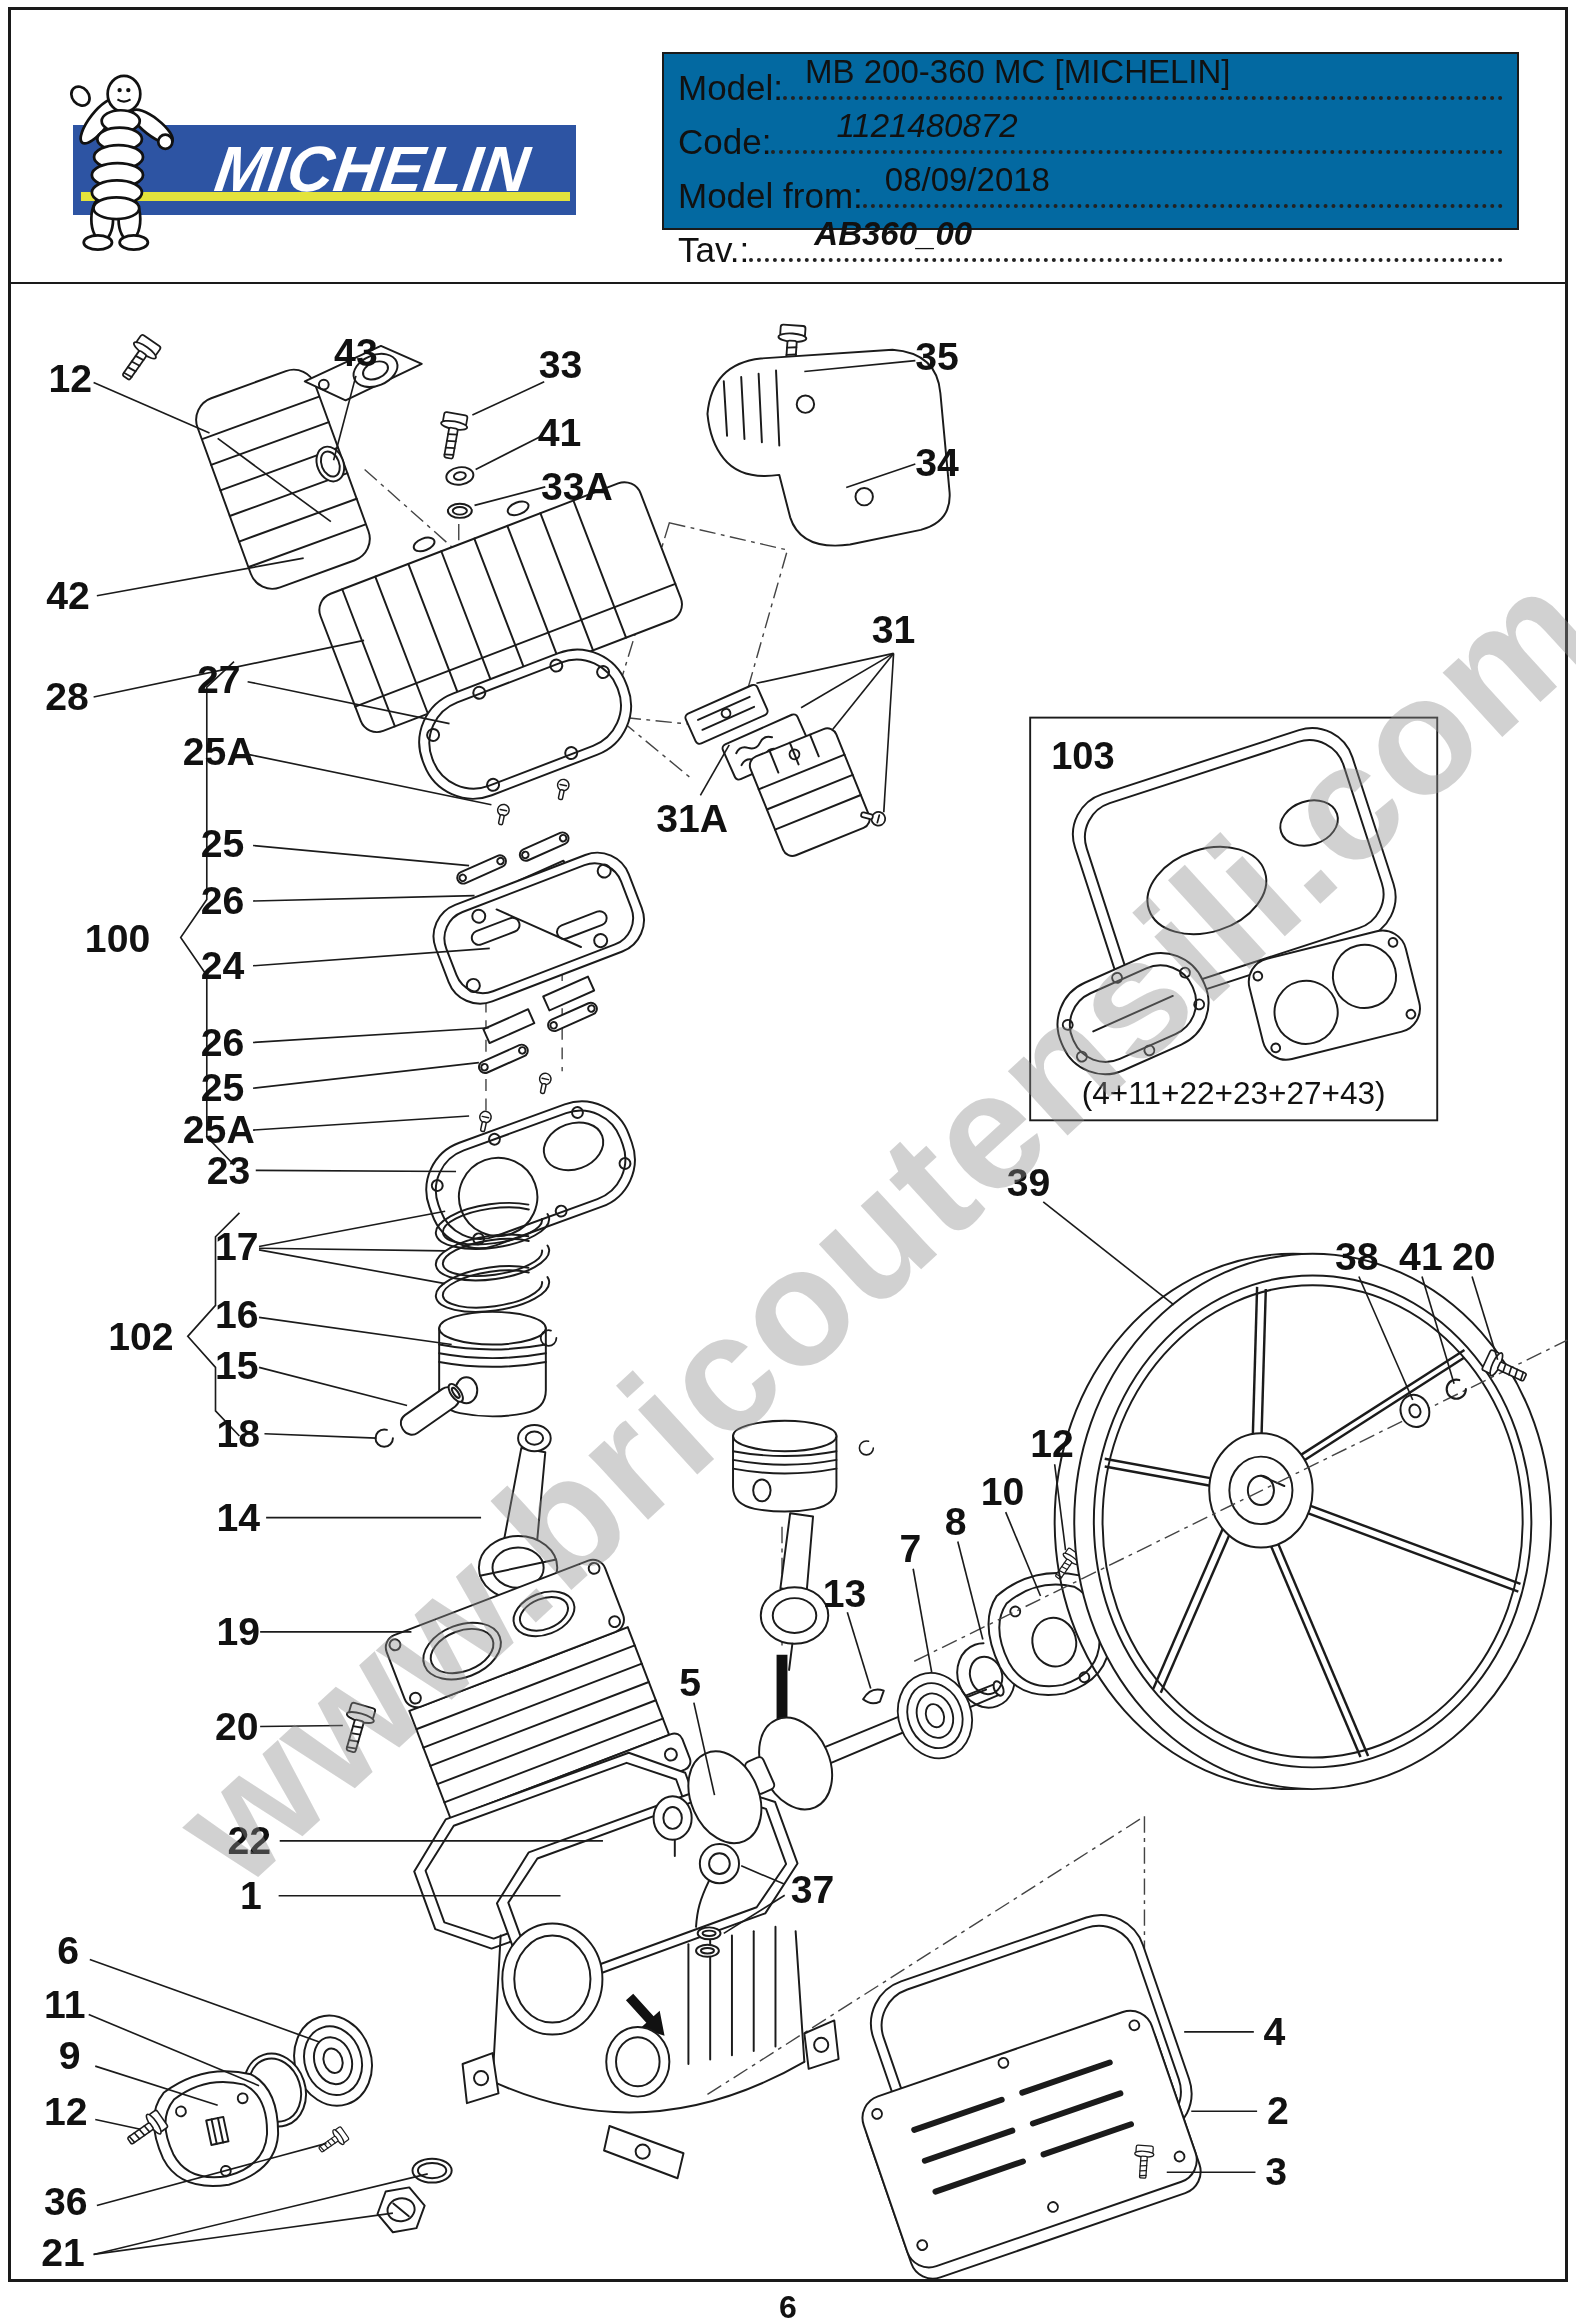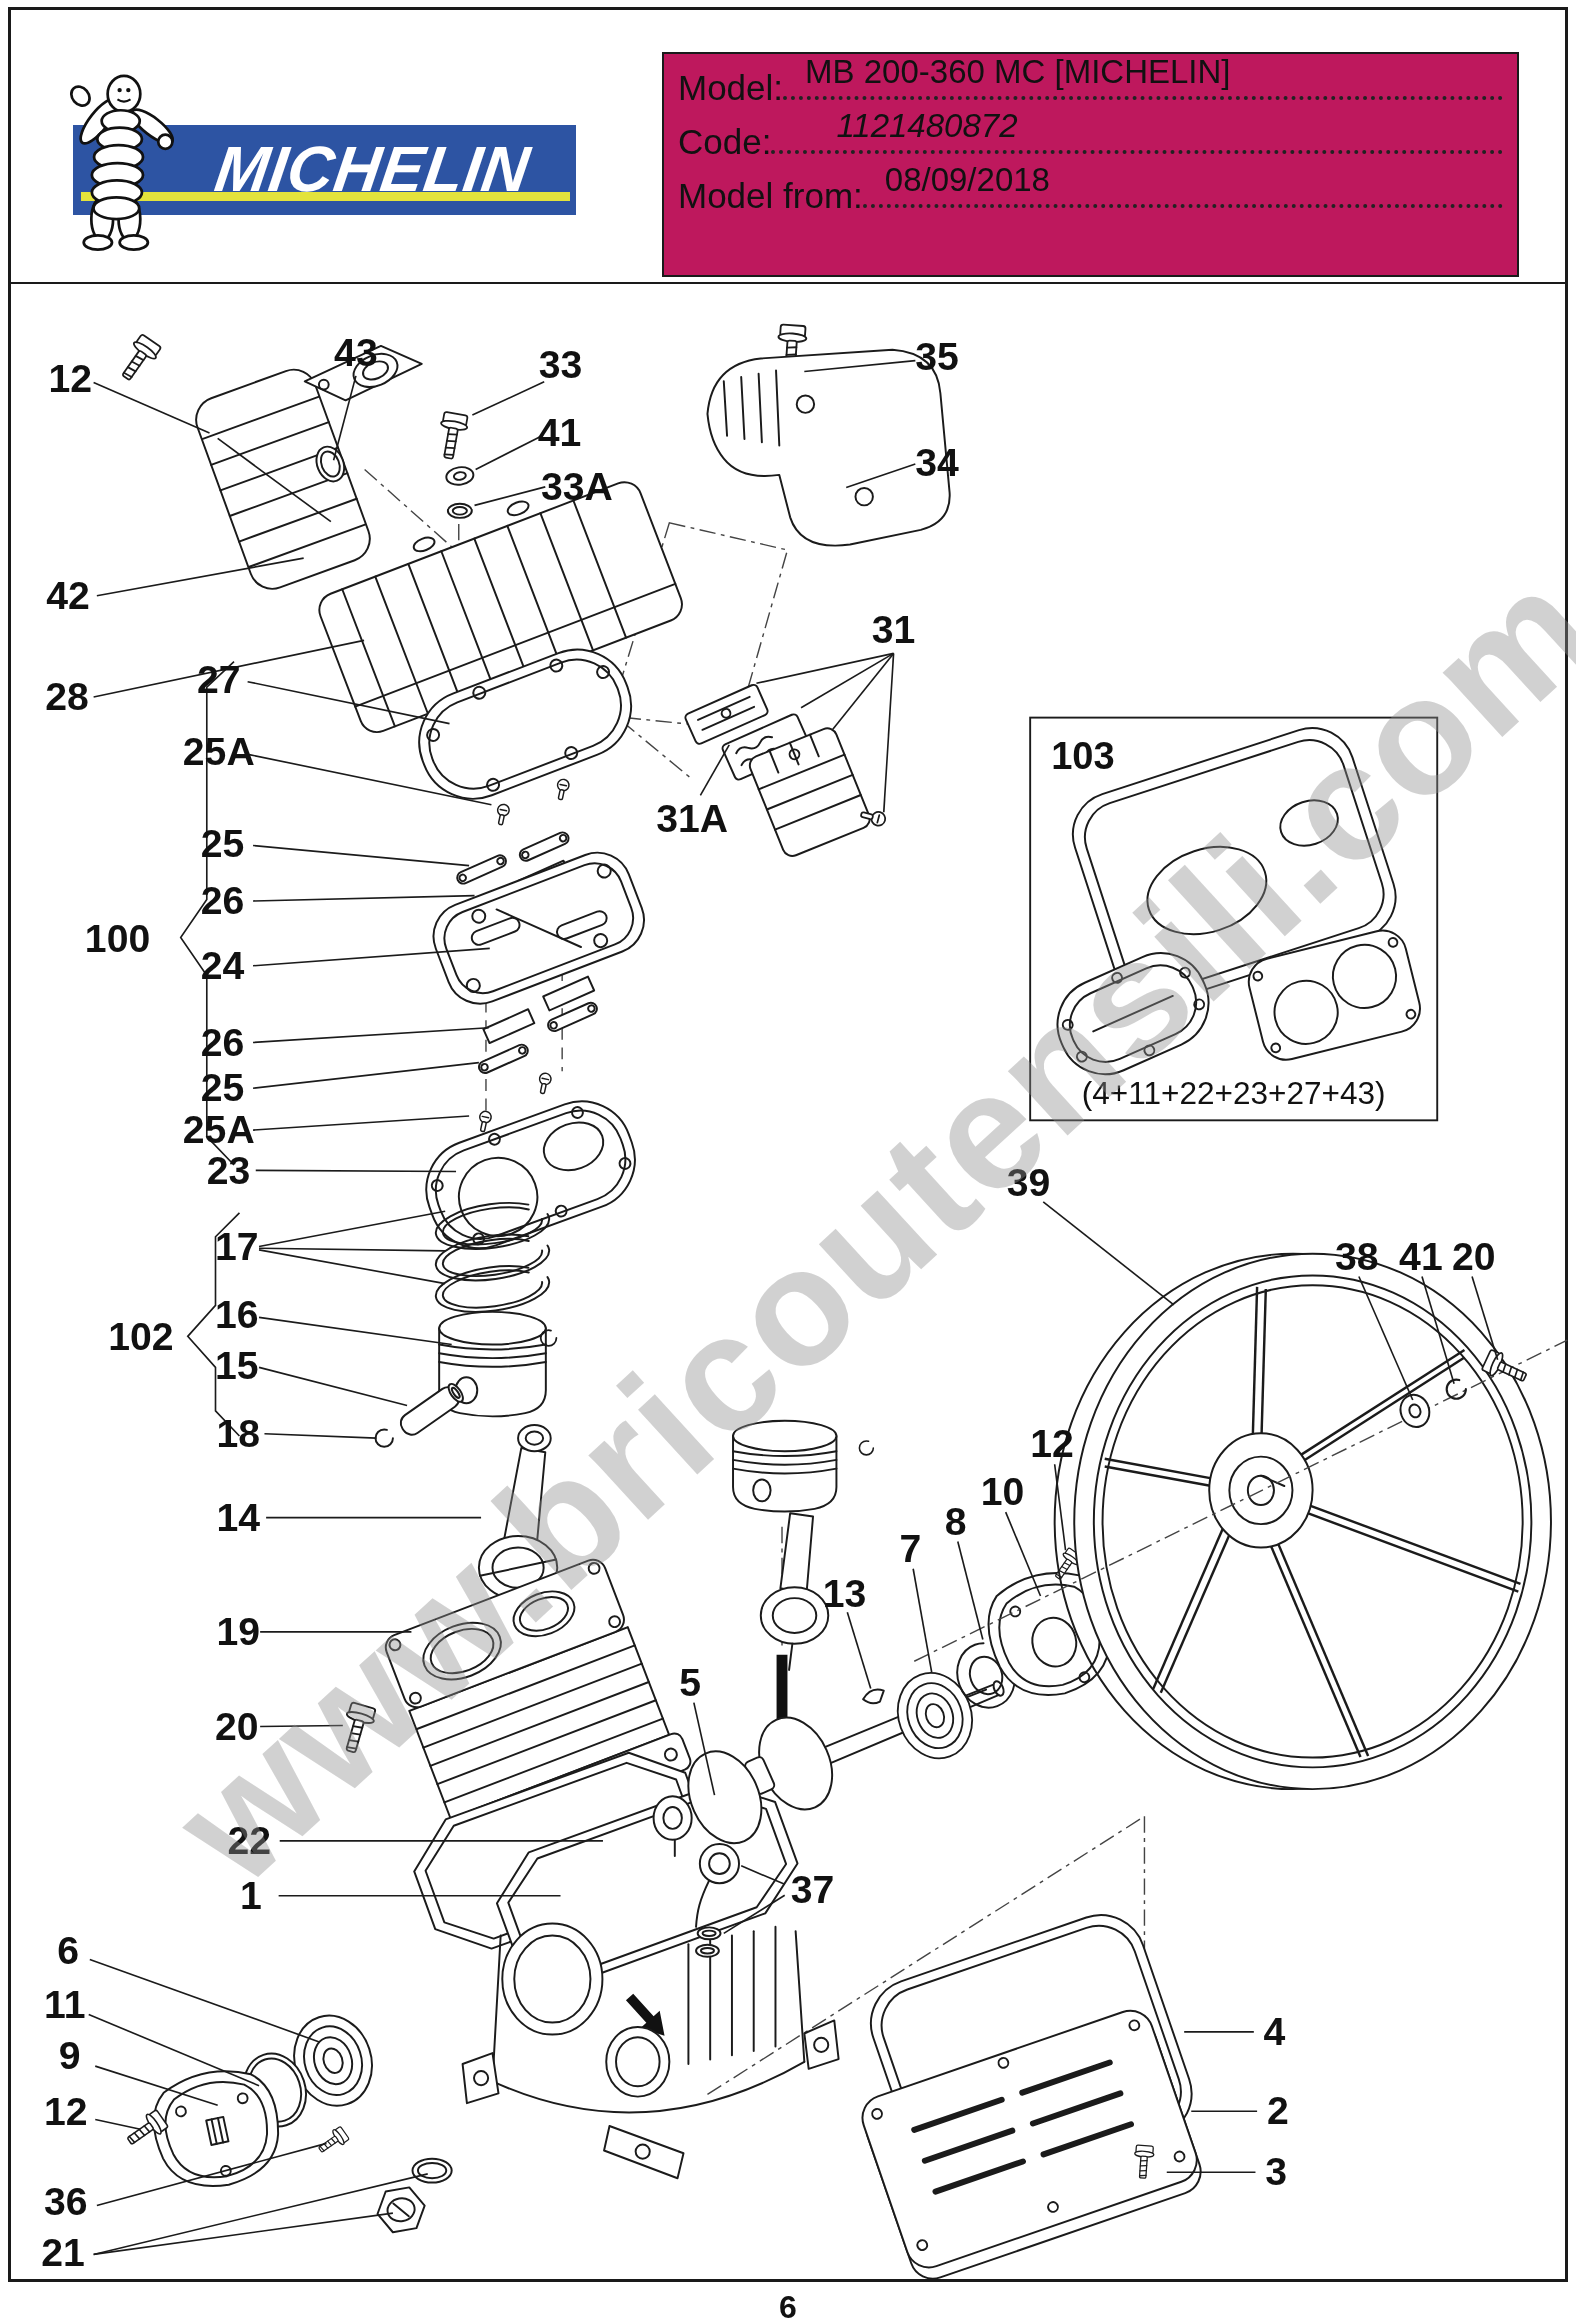--- a/index.html
+++ b/index.html
@@ -13,22 +13,22 @@
   
   .logo-blue{position:absolute;left:73px;top:125px;width:503px;height:90px;
              background:#2d54a3;}
   .logo-stripe{position:absolute;left:81px;top:192px;width:489px;height:9.3px;
                background:#e3e33c;}
   .logo-text{position:absolute;left:174px;top:128px;width:397px;height:82px;
              display:flex;align-items:center;justify-content:center;
              font-style:italic;font-weight:700;font-size:64px;color:#fff;
              letter-spacing:0.5px;transform:skewX(-8deg);white-space:nowrap;}
   .bib{position:absolute;left:38px;top:60px;}
-  .infobox{position:absolute;left:662px;top:52px;width:857px;height:225px;
-           border:2.7px solid #1a1a1a;box-sizing:border-box;background:#be185d;}
+  .infobox{position:absolute;left:662px;top:52px;width:857px;height:178px;
+           border:2.7px solid #1a1a1a;box-sizing:border-box;background:#0369a1;}
   .irow{position:relative;height:54px;margin:0 14px;display:flex;align-items:flex-end;}
   .ilbl{font-size:35px;line-height:1;padding-bottom:3.3px;white-space:nowrap;}
   .idots{flex:1;border-bottom:4.4px dotted #222;height:0;margin-bottom:7.6px;position:relative;}
   .ival{position:absolute;left:22px;bottom:5.4px;font-size:33px;white-space:nowrap;color:#111;text-align:center;}
   .ival.alg{left:65px;font-style:italic;}
   .bold{font-weight:700;}
   
   .watermark{position:absolute;left:139px;top:1780px;transform:rotate(-42.5deg);
              transform-origin:left top;font-weight:700;font-size:166px;
              color:#8f8f8f;opacity:0.40;white-space:nowrap;letter-spacing:2.2px;
@@ -92,20 +92,26 @@
   <div class="irow">
     <span class="ilbl">Code:</span>
     <span class="idots">
       <span class="ival alg">1121480872</span>
     </span>
   </div>
   <div class="irow">
     <span class="ilbl">Model from:</span>
     <span class="idots">
       <span class="ival">08/09/2018</span>
+    </span>
+  </div>
+  <div class="irow">
+    <span class="ilbl">Tav.:</span>
+    <span class="idots">
+      <span class="ival alg bold">AB360_00</span>
     </span>
   </div>
 </div>
 
 <svg width="1576" height="2319" viewBox="0 0 2896 4260">
   <defs>
     <g id="bolt">
       <rect class="pt fw" x="-24" y="-40" width="48" height="22" rx="5"></rect>
       <ellipse class="pt fw" cx="0" cy="-16" rx="27" ry="8"></ellipse>
       <rect class="pt fw" x="-9" y="-10" width="18" height="62" rx="4"></rect>

